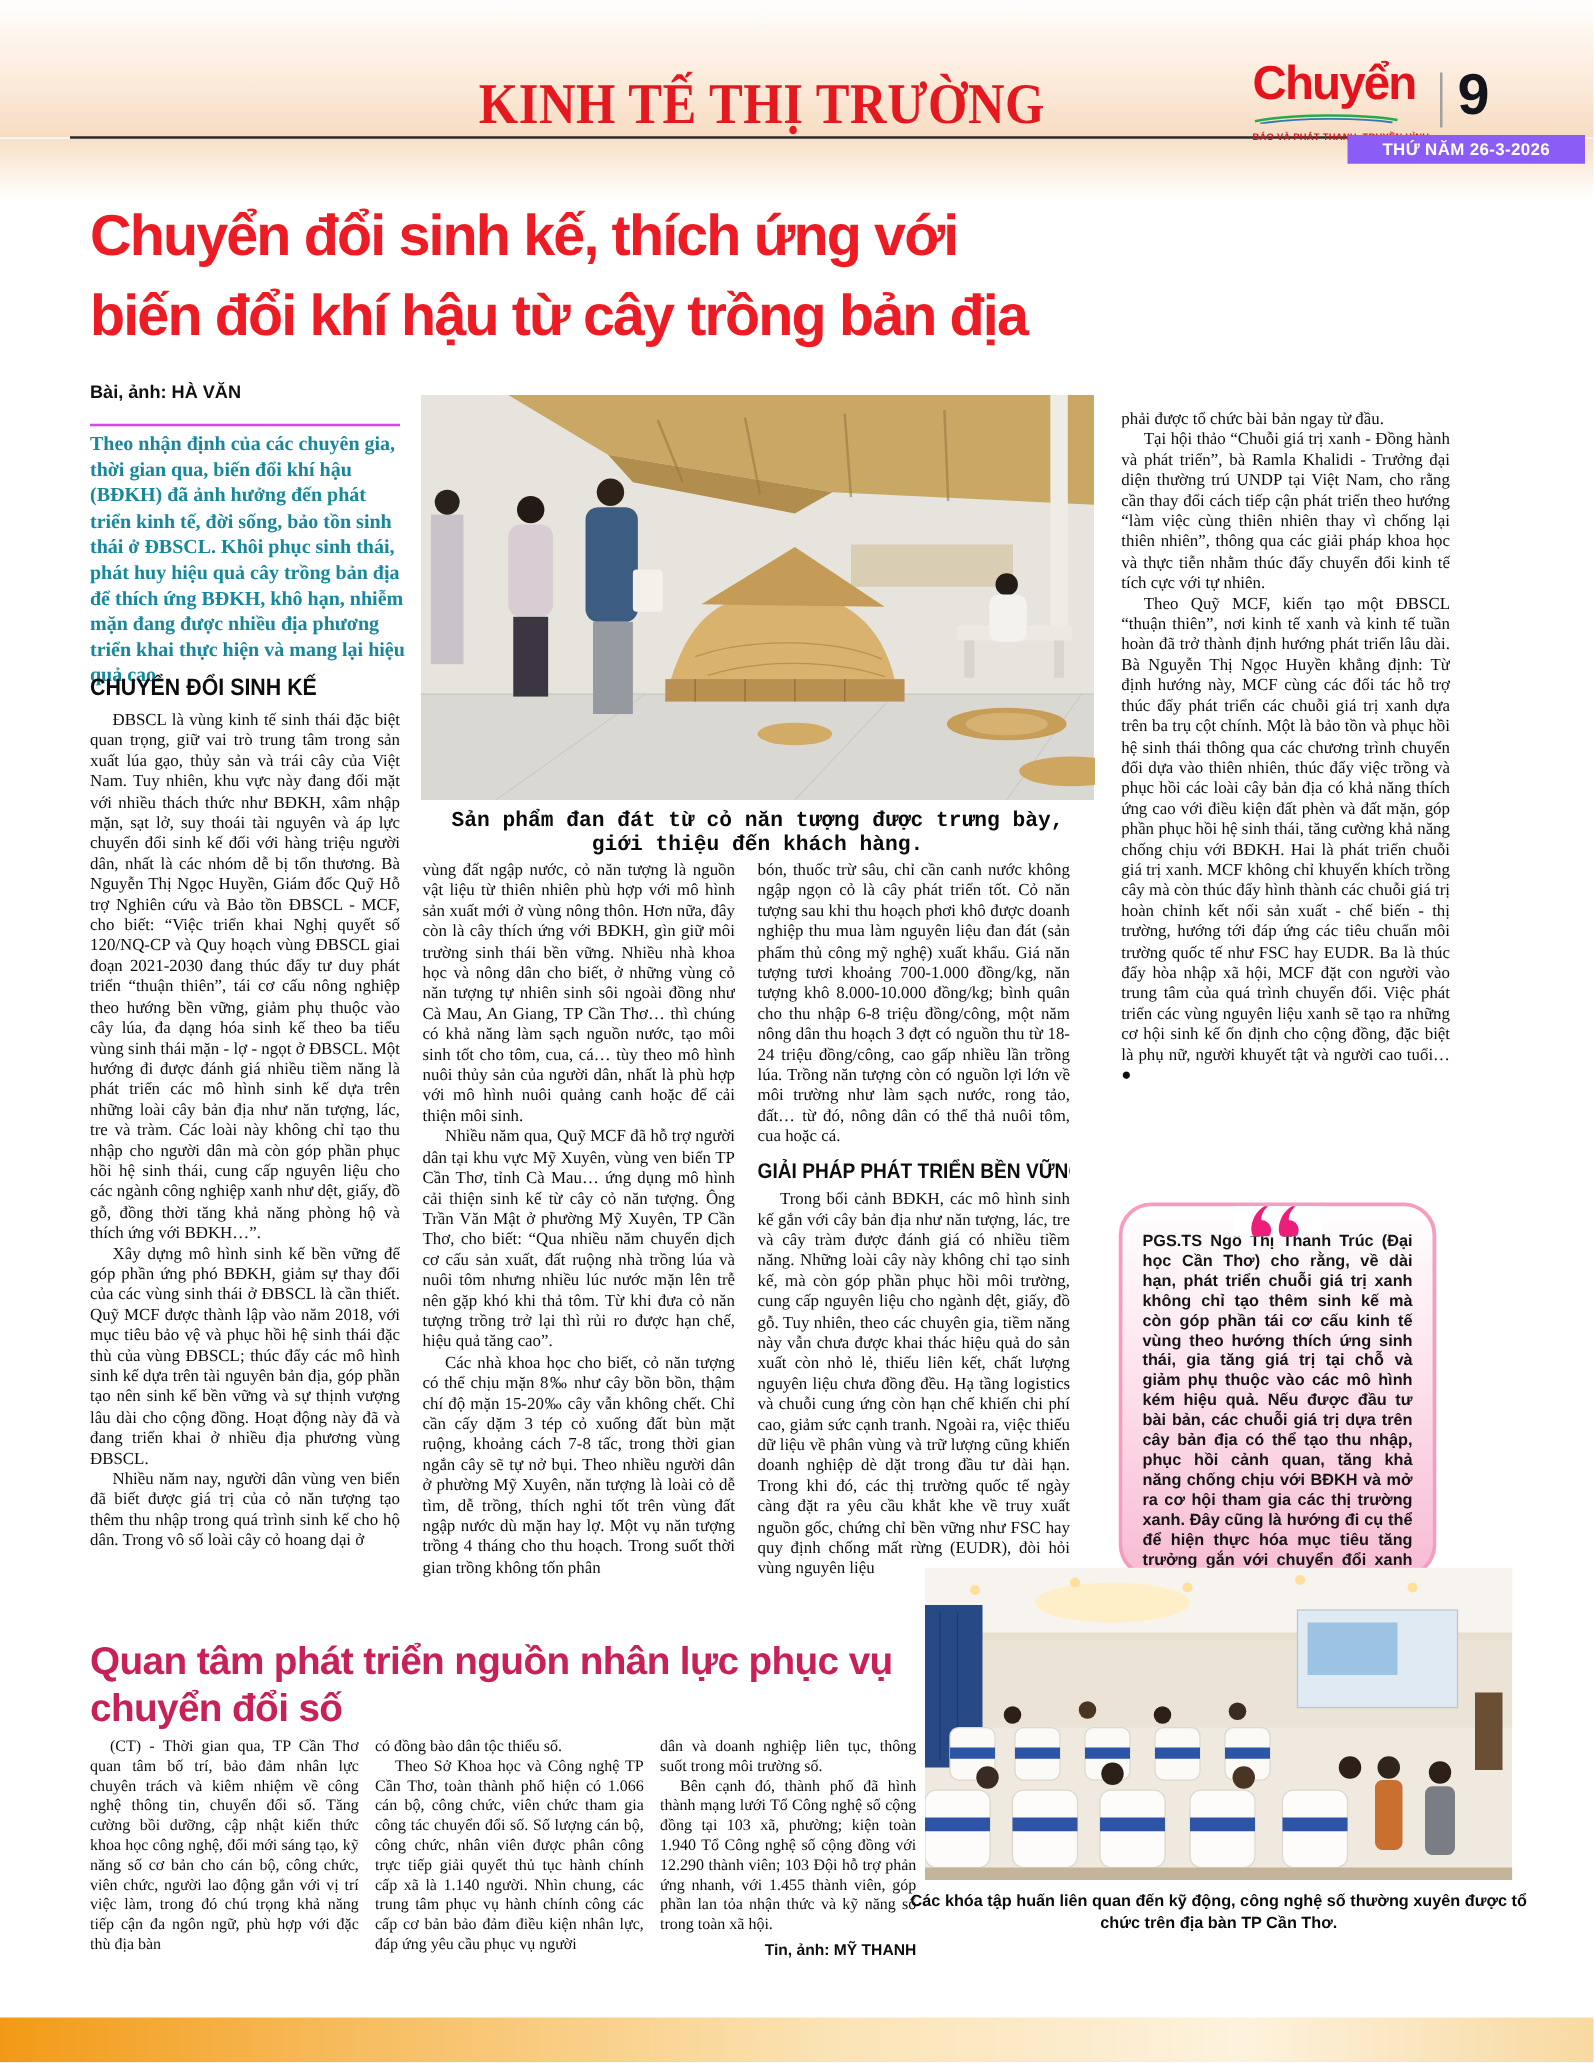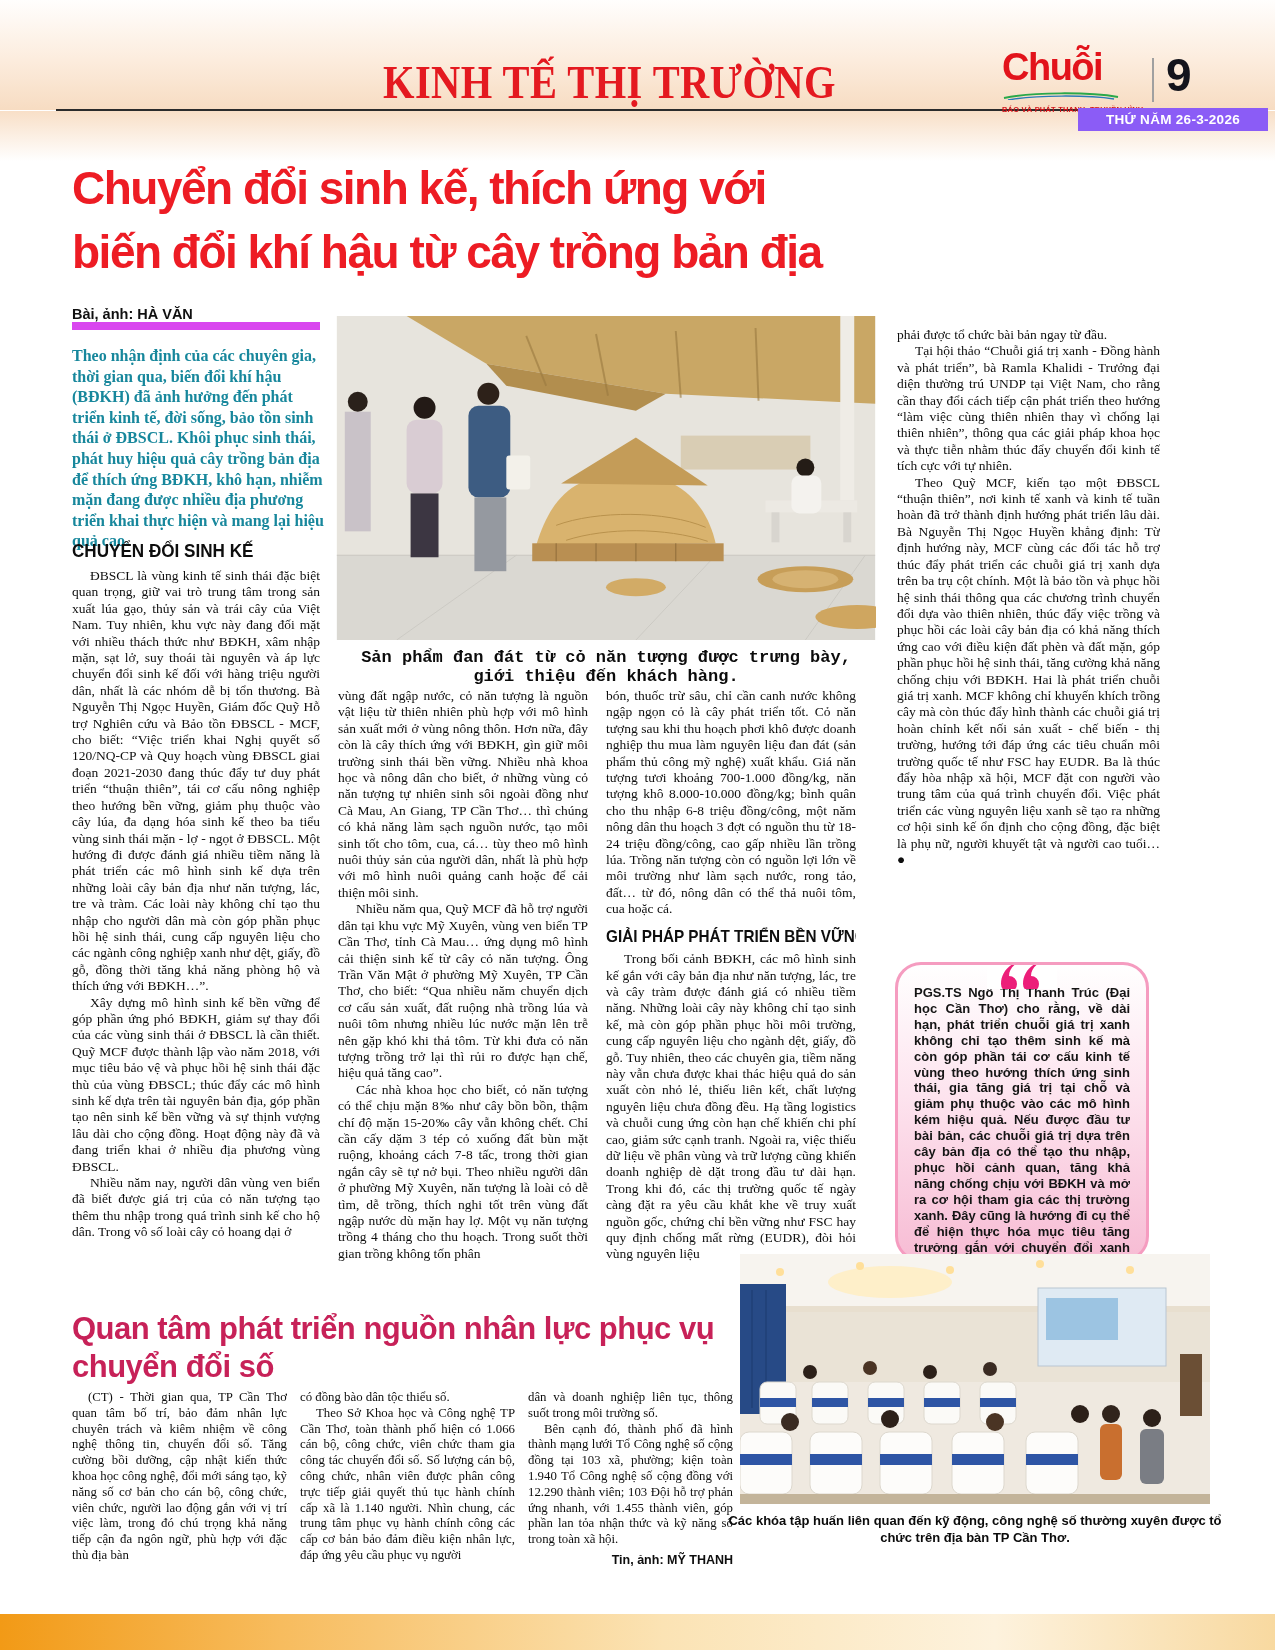--- a/index.html
+++ b/index.html
@@ -23,21 +23,21 @@
   .page-number{position:absolute;left:1166px;top:48px;font-family:"Liberation Sans",sans-serif;
         font-weight:bold;font-size:46px;color:#14141c;}
   .date-badge{position:absolute;left:1078px;top:108px;width:190px;height:23px;background:#8b5cf6;
         color:#ffffff;font-family:"Liberation Sans",sans-serif;font-weight:bold;font-size:13.5px;
         line-height:23px;text-align:center;letter-spacing:0.3px;}
   
   .headline{position:absolute;left:72px;top:156px;width:1130px;color:#ed1c24;
         font-family:"Liberation Sans",sans-serif;font-weight:bold;font-size:46px;
         line-height:64px;letter-spacing:-1.5px;}
   .byline{position:absolute;left:72px;top:306px;width:248px;font-family:"Liberation Sans",sans-serif;
-        font-weight:bold;font-size:14.5px;color:#101010;padding-bottom:0;border-bottom:8px solid #d946ef;}
+        font-weight:bold;font-size:14.5px;color:#101010;padding-bottom:17px;border-bottom:2px solid #d946ef;}
   .lead{position:absolute;left:72px;top:346px;width:252px;color:#17879c;font-weight:bold;
         font-size:16px;line-height:20.6px;}
   .subhead{font-family:"Liberation Sans",sans-serif;font-weight:bold;color:#0d0d0d;
         white-space:nowrap;transform:scaleX(0.9);transform-origin:left top;}
   .subhead-1{position:absolute;left:72px;top:540px;font-size:19px;}
   .col{position:absolute;text-align:justify;font-size:13.5px;line-height:16.4px;overflow:hidden;}
   .col p{margin:0;text-indent:18px;}
   .col p.cont{text-indent:0;}
   .col-1{left:72px;top:568px;width:248px;height:676px;}
   .col-2{left:338px;top:688px;width:250px;height:620px;}
@@ -81,21 +81,21 @@
 <body>
 
 <div class="page">
 
   <div class="band-top"></div>
   <div class="band-bottom"></div>
   <div class="section-title">KINH TẾ THỊ TRƯỜNG</div>
   <div class="header-rule"></div>
 
   <div class="brand">
-    <div class="brand-name">Chuỗi</div>
+    <div class="brand-name">Chuyển</div>
     <svg width="118" height="8" viewBox="0 0 118 8">
       <path d="M2,6 C30,0 88,0 116,5" stroke="#2ba84a" stroke-width="2" fill="none"></path>
       <path d="M6,8 C34,3 86,3 112,7" stroke="#2a7ab8" stroke-width="1.5" fill="none"></path>
     </svg>
     <div class="brand-tagline">BÁO VÀ PHÁT THANH, TRUYỀN HÌNH</div>
   </div>
   <div class="brand-divider"></div>
   <div class="page-number">9</div>
   <div class="date-badge">THỨ NĂM 26-3-2026</div>
 

